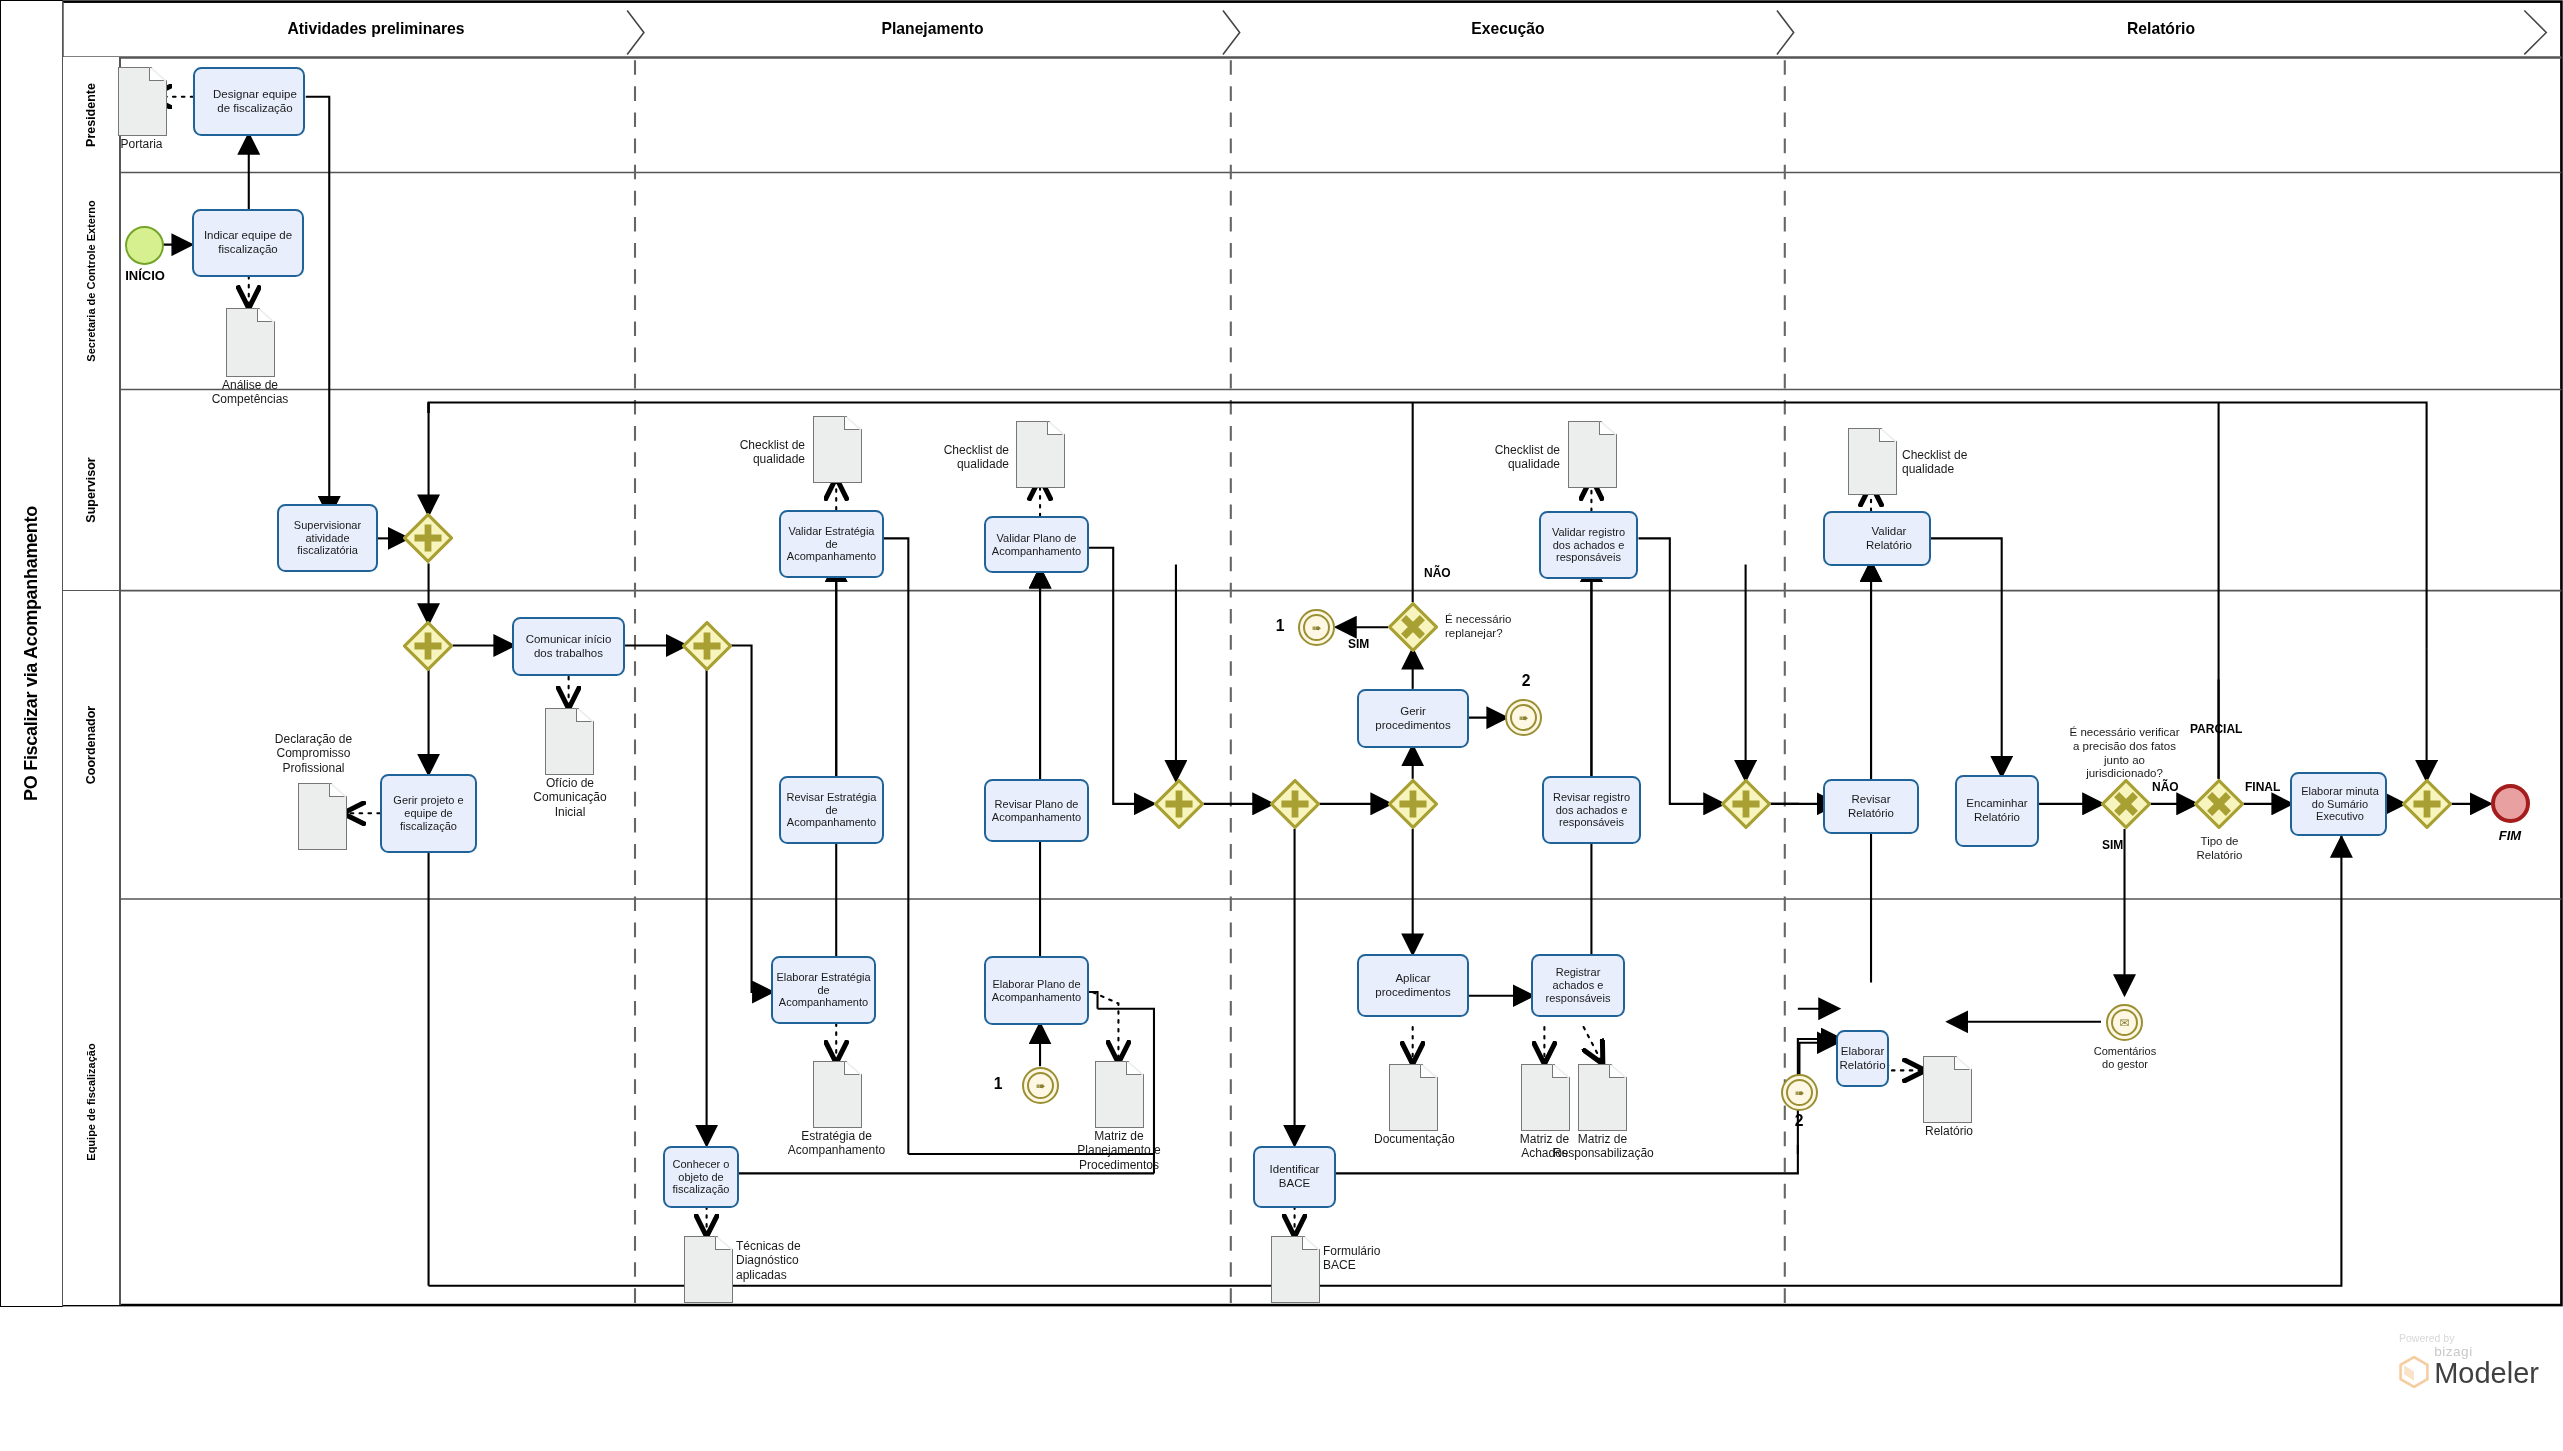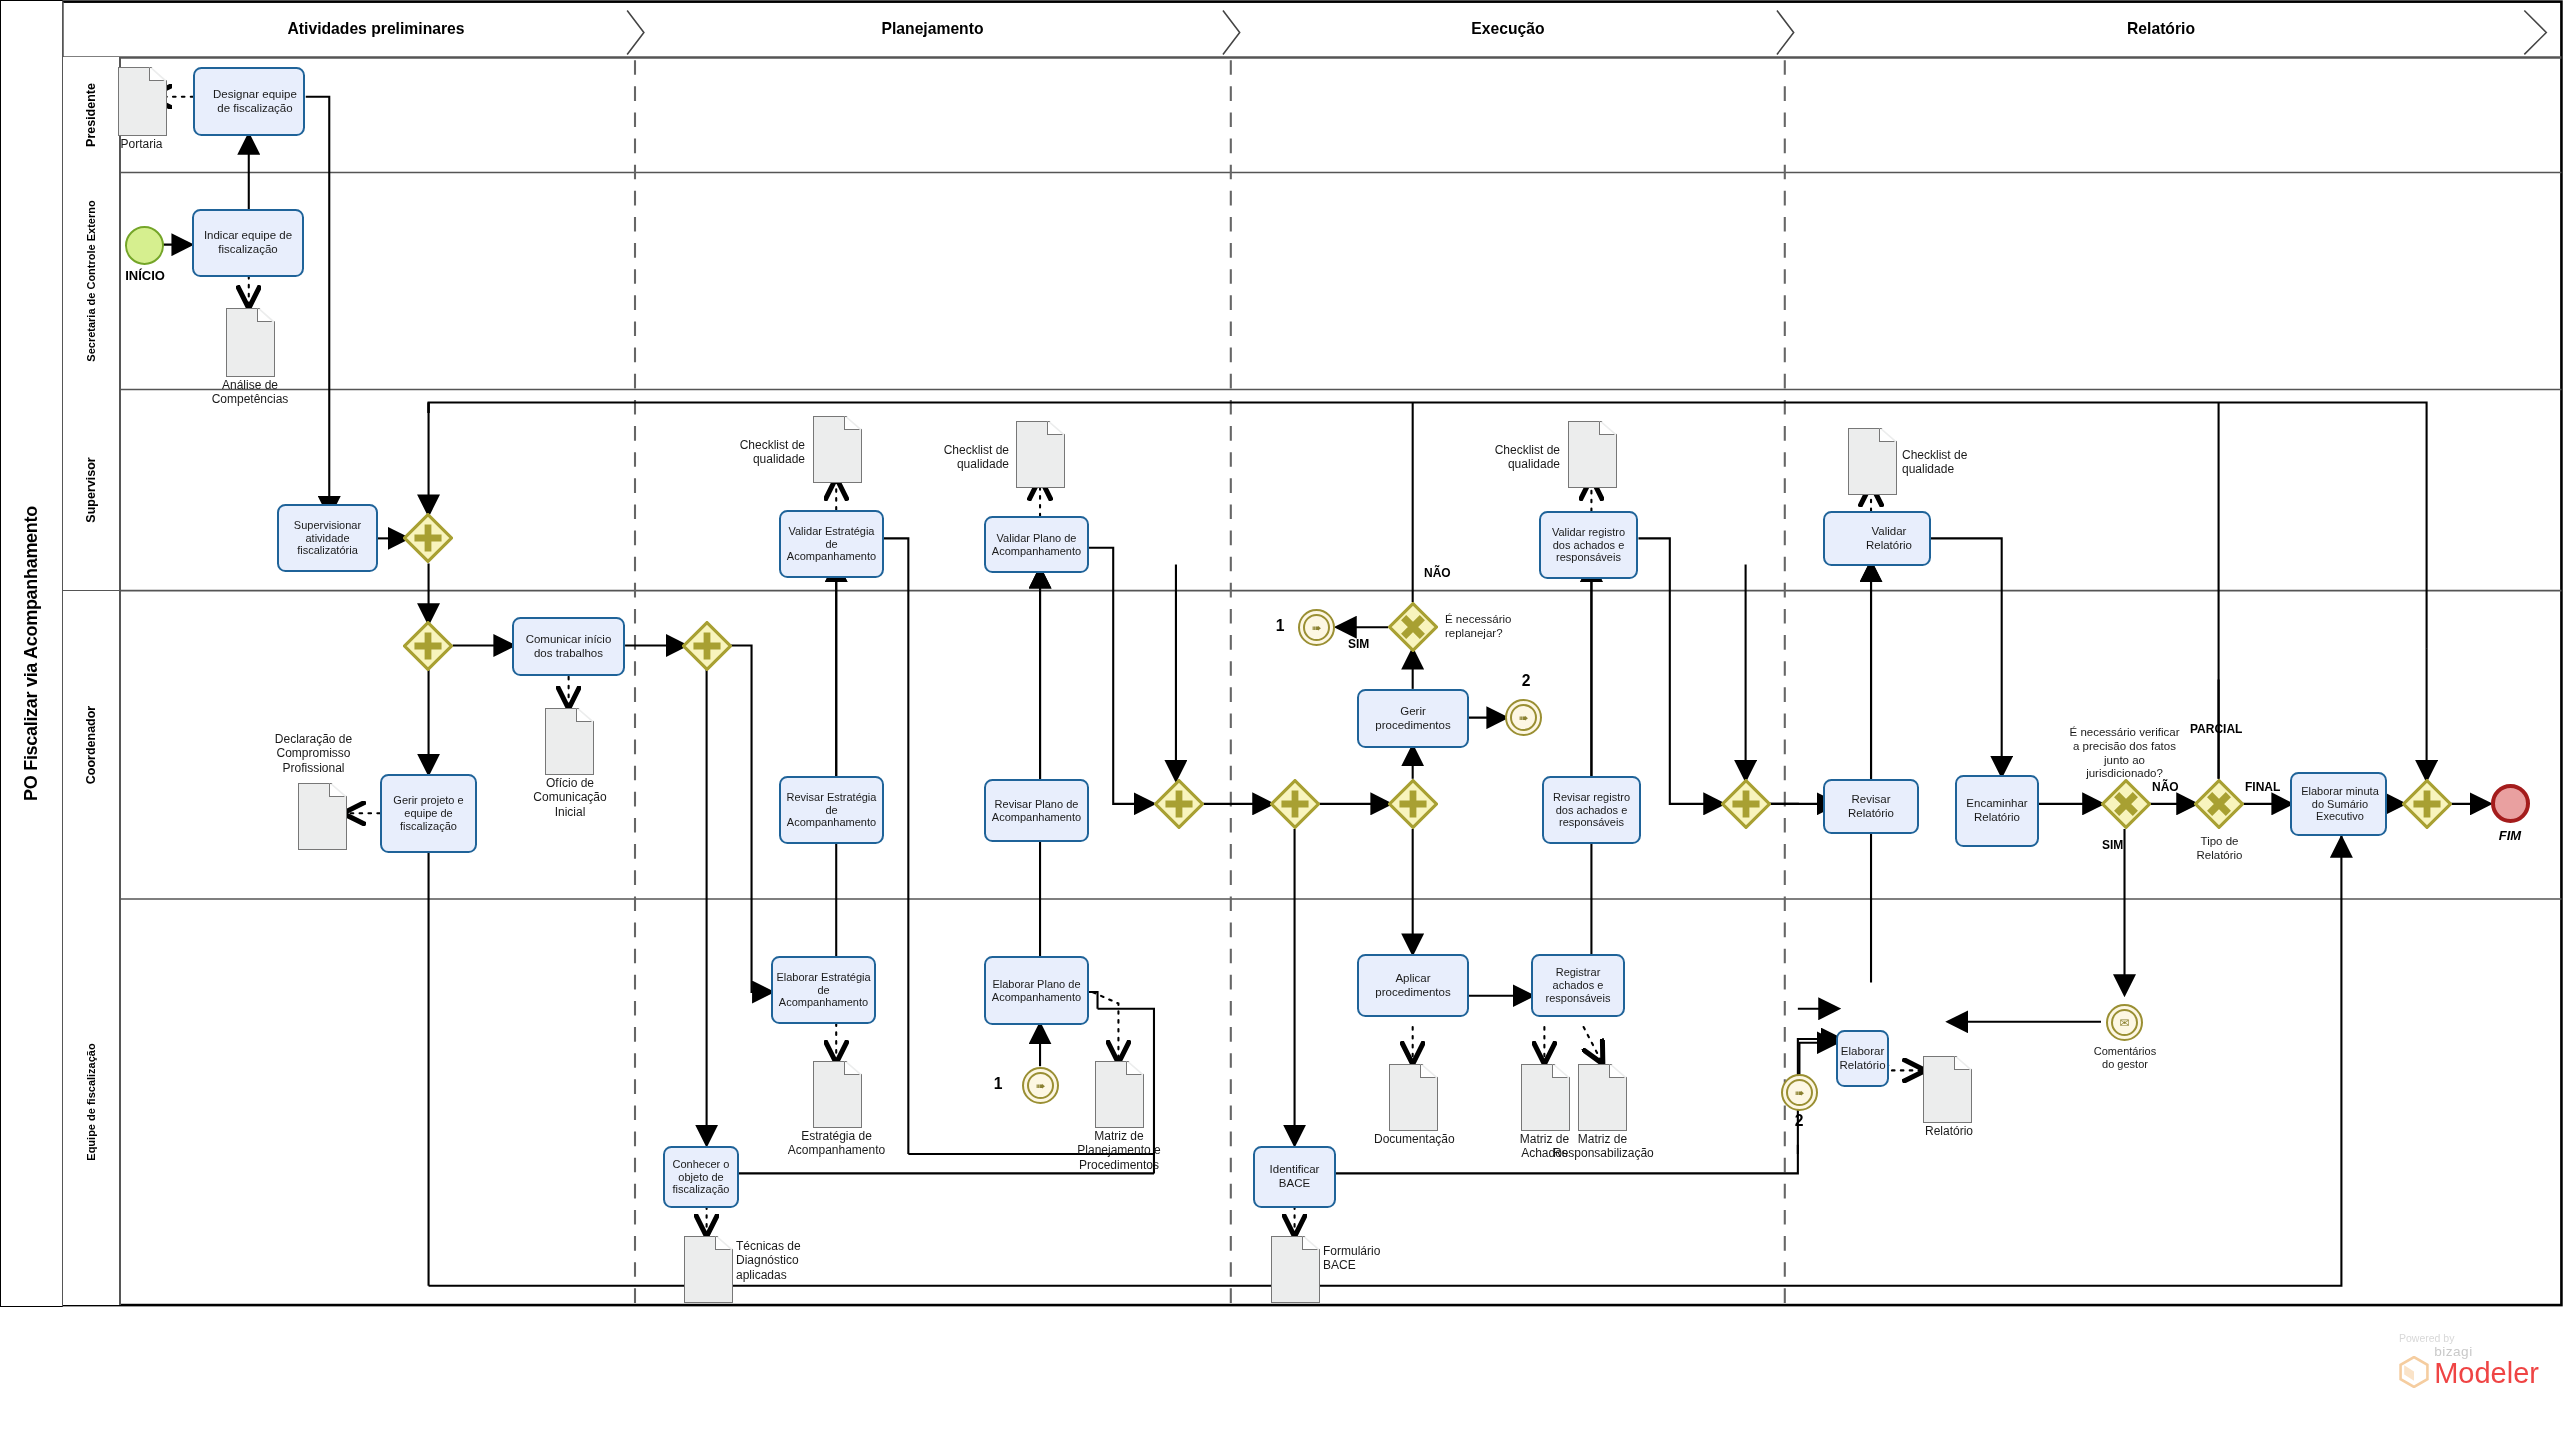--- a/index.html
+++ b/index.html
@@ -75,21 +75,21 @@
   
   .gw{position:absolute;}
   .gw svg{display:block;}
   .gw-label{position:absolute;font-size:11.5px;line-height:1.2;color:#1a1a1a;}
   .flow-label{position:absolute;font-weight:bold;font-size:12px;color:#000;}
 
   
   .wm{position:absolute;color:#d8d8d8;}
   .wm .pb{font-size:10.5px;}
   .wm .bz{font-size:13.6px;color:#c9c9c9;letter-spacing:0.5px;}
-  .wm .md{font-size:29px;color:#ef4444;line-height:1;}
+  .wm .md{font-size:29px;color:#404040;line-height:1;}
 </style>
 </head>
 <body>
 
 <div id="stage">
 
   <svg class="layer" viewBox="0 0 4904 2778">
     <defs>
       <marker id="ar" markerWidth="11" markerHeight="11" refX="9" refY="5.5" orient="auto">
         <path d="M0,0 L11,5.5 L0,11 Z" fill="#000"></path>

